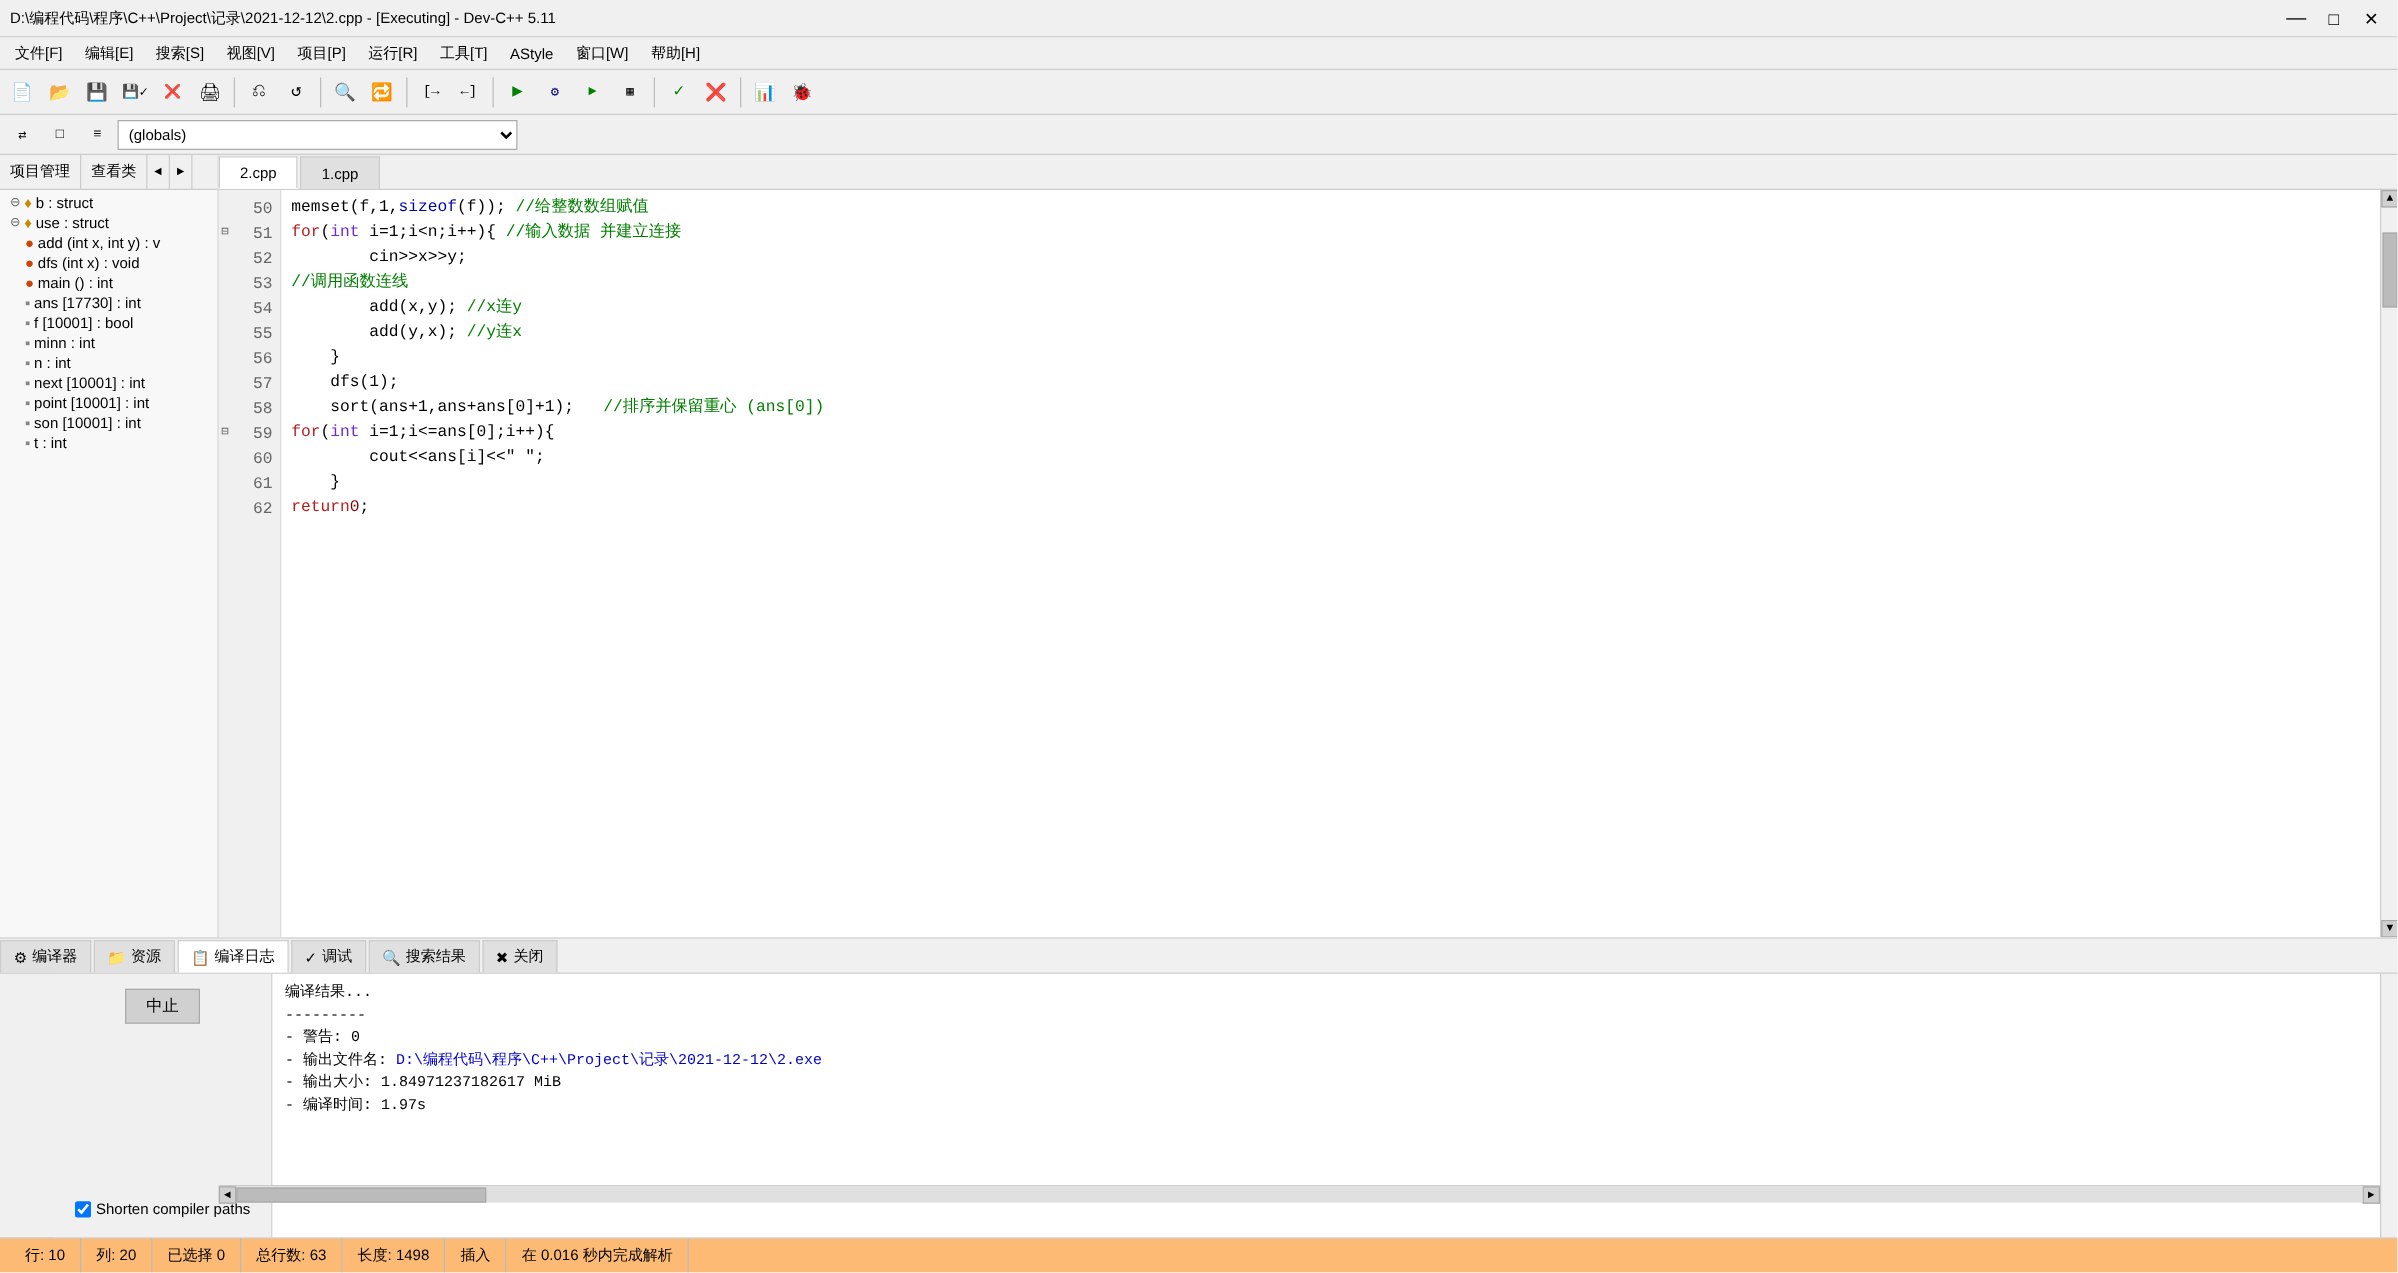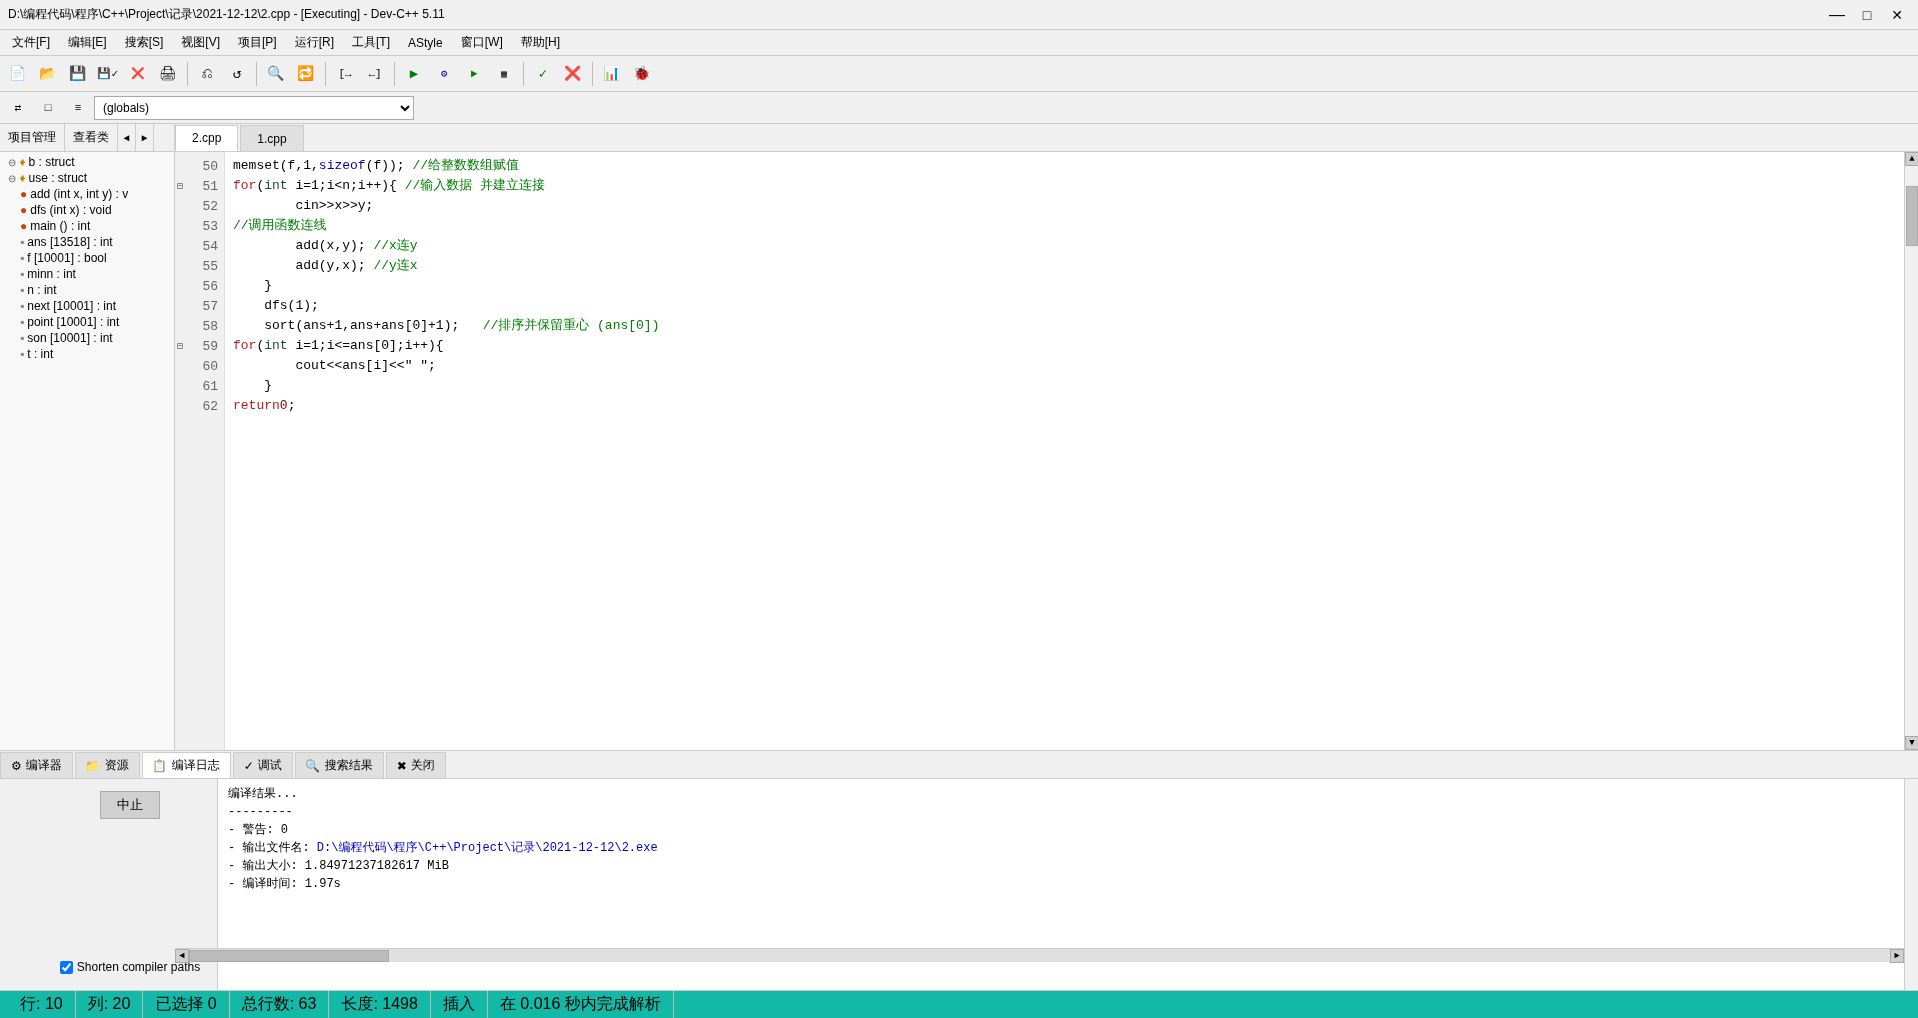--- a/index.html
+++ b/index.html
@@ -199,21 +199,21 @@
       color: #000;
     }
     .code-line {
       height: 20px;
       display: flex;
       align-items: center;
     }
 
     
     .kw { color: #b91c1c; }
-    .type { color: #14532d; }
+    .type { color: #6d28d9; }
     .comment { color: #007f00; }
     .fn { color: #000000; }
     .num { color: #800000; }
     .sz { color: #0000aa; }
 
     
     #layout {
       display: flex;
       flex-direction: column;
       height: 1018px;
@@ -291,26 +291,26 @@
       line-height: 18px;
       background: white;
       overflow-y: auto;
       color: #000;
     }
     #compiler-output .path-link { color: #0000cc; }
 
     
     #statusbar {
       height: 28px;
-      background: #14b8a6;
+      background: #fdba74;
       border-top: 1px solid #ccc;
       display: flex;
       align-items: center;
       padding: 0 8px;
-      font-size: 16px;
+      font-size: 12px;
       font-family: 'Segoe UI', Arial, sans-serif;
       gap: 0;
     }
     .status-item {
       padding: 0 12px;
       border-right: 1px solid #bbb;
       height: 100%;
       display: flex; align-items: center;
     }
 
@@ -442,21 +442,21 @@
         <div class="tree-item" style="padding-left:20px;">
           <span style="color:#cc4400;">●</span>
           <span>dfs (int x) : void</span>
         </div>
         <div class="tree-item" style="padding-left:20px;">
           <span style="color:#cc4400;">●</span>
           <span>main () : int</span>
         </div>
         <div class="tree-item" style="padding-left:20px;">
           <span style="color:#888;">▪</span>
-          <span>ans [13518] : int</span>
+          <span>ans [17730] : int</span>
         </div>
         <div class="tree-item" style="padding-left:20px;">
           <span style="color:#888;">▪</span>
           <span>f [10001] : bool</span>
         </div>
         <div class="tree-item" style="padding-left:20px;">
           <span style="color:#888;">▪</span>
           <span>minn : int</span>
         </div>
         <div class="tree-item" style="padding-left:20px;">

